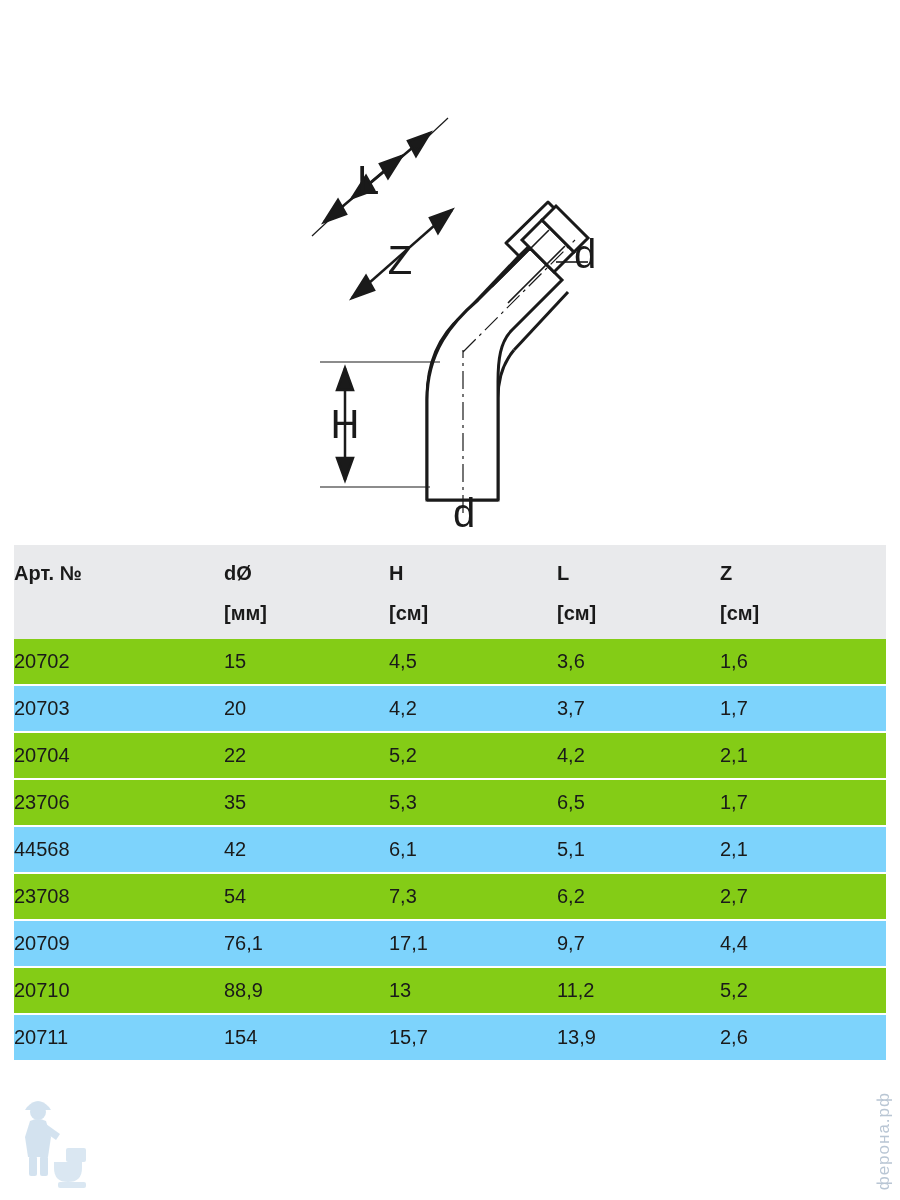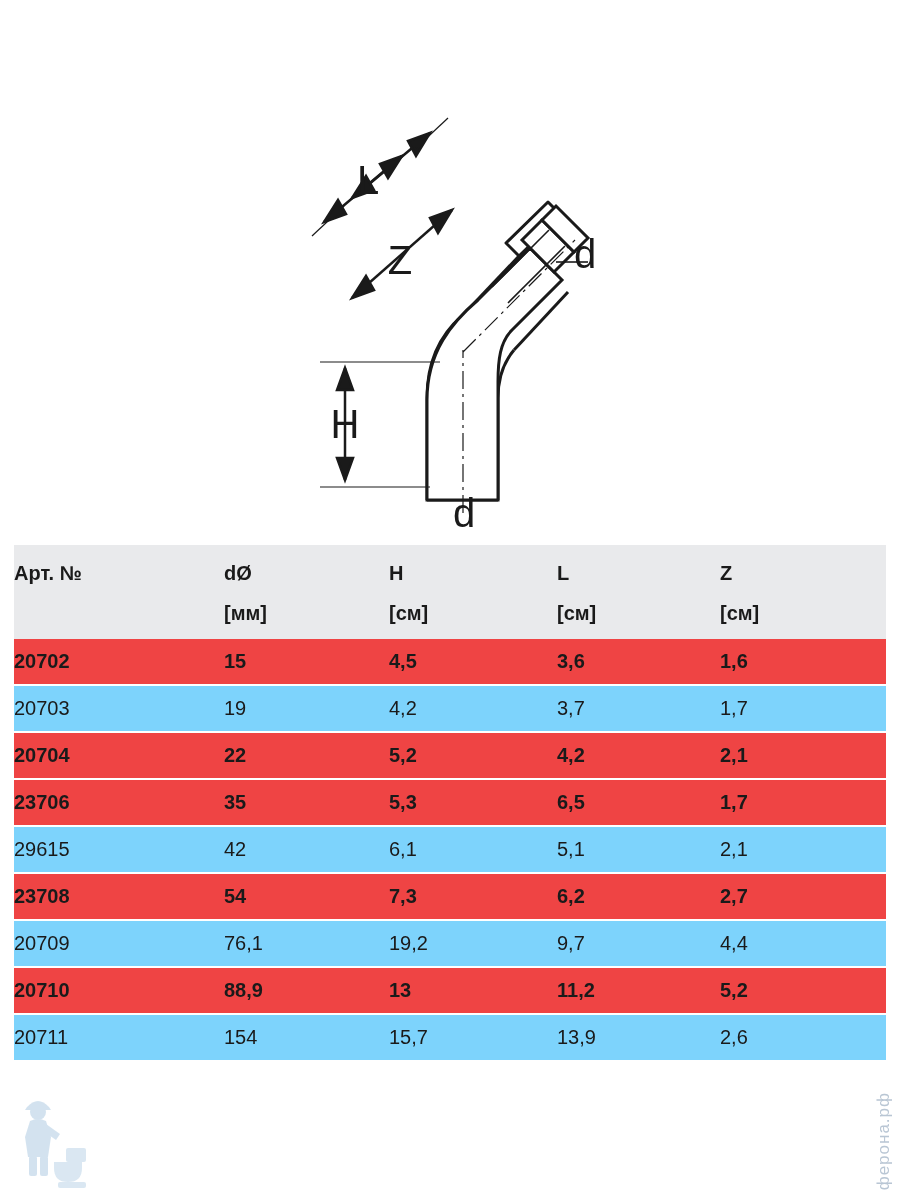--- a/index.html
+++ b/index.html
@@ -69,21 +69,21 @@
   td.cell-art {
     padding-left: 14px;
     font-weight: bold;
   }
 
   tr.data-row td {
     height: 45px;
     vertical-align: middle;
     border-bottom: 2px solid #ffffff;
   }
-  tr.row-odd td  { background: #ef4444; font-weight: bold; }
+  tr.row-odd td  { background: #84cc16; }
   tr.row-even td { background: #7dd3fc; }
 
   
   #watermark-plumber {
     position: absolute;
     left: 8px;
     bottom: 6px;
     width: 86px;
     height: 104px;
     opacity: 0.45;
@@ -222,57 +222,57 @@
 
       <tr class="data-row row-odd">
         <td class="cell-art">20702</td>
         <td class="cell">15</td>
         <td class="cell">4,5</td>
         <td class="cell">3,6</td>
         <td class="cell">1,6</td>
       </tr>
       <tr class="data-row row-even">
         <td class="cell-art">20703</td>
-        <td class="cell">19</td>
+        <td class="cell">20</td>
         <td class="cell">4,2</td>
         <td class="cell">3,7</td>
         <td class="cell">1,7</td>
       </tr>
       <tr class="data-row row-odd">
         <td class="cell-art">20704</td>
         <td class="cell">22</td>
         <td class="cell">5,2</td>
         <td class="cell">4,2</td>
         <td class="cell">2,1</td>
       </tr>
       <tr class="data-row row-odd">
         <td class="cell-art">23706</td>
         <td class="cell">35</td>
         <td class="cell">5,3</td>
         <td class="cell">6,5</td>
         <td class="cell">1,7</td>
       </tr>
       <tr class="data-row row-even">
-        <td class="cell-art">29615</td>
+        <td class="cell-art">44568</td>
         <td class="cell">42</td>
         <td class="cell">6,1</td>
         <td class="cell">5,1</td>
         <td class="cell">2,1</td>
       </tr>
       <tr class="data-row row-odd">
         <td class="cell-art">23708</td>
         <td class="cell">54</td>
         <td class="cell">7,3</td>
         <td class="cell">6,2</td>
         <td class="cell">2,7</td>
       </tr>
       <tr class="data-row row-even">
         <td class="cell-art">20709</td>
         <td class="cell">76,1</td>
-        <td class="cell">19,2</td>
+        <td class="cell">17,1</td>
         <td class="cell">9,7</td>
         <td class="cell">4,4</td>
       </tr>
       <tr class="data-row row-odd">
         <td class="cell-art">20710</td>
         <td class="cell">88,9</td>
         <td class="cell">13</td>
         <td class="cell">11,2</td>
         <td class="cell">5,2</td>
       </tr>

